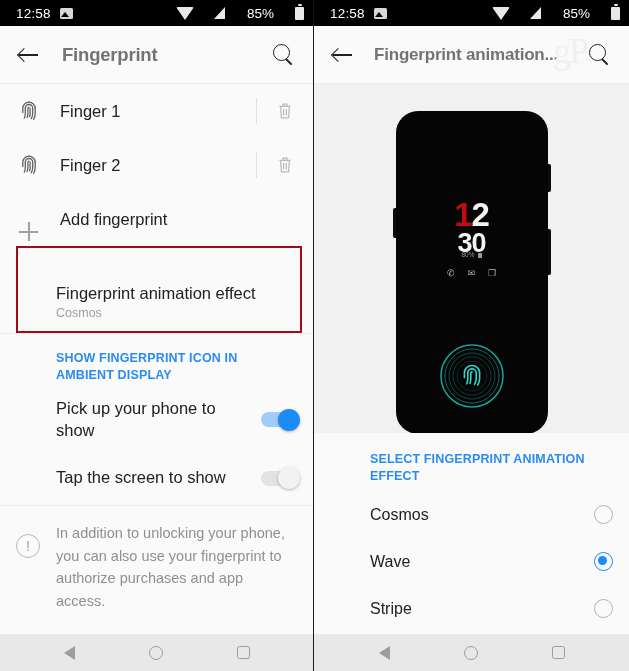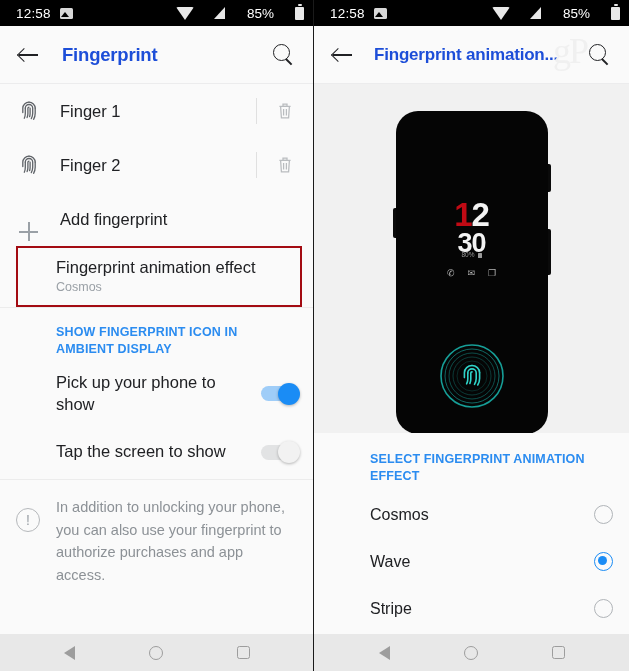--- a/index.html
+++ b/index.html
@@ -79,21 +79,21 @@
     content:""; position:absolute; left:3px; top:12.5px;
     width:19px; height:1.8px; background:#202124;
   }
   .appbar .back::after{
     content:""; position:absolute; left:3px; top:8px;
     width:9px; height:9px; border-left:1.8px solid #202124;
     border-bottom:1.8px solid #202124; transform: rotate(45deg);
   }
   .appbar .title {
     margin-left: 20px; font-size: 18.5px; font-weight: bold;
-    color: #1d4ed8; white-space: nowrap; letter-spacing: -.2px;
+    color: #737373; white-space: nowrap; letter-spacing: -.2px;
   }
   .appbar.rt .title { font-size: 17px; margin-left: 18px; }
   .searchbtn {
     margin-left: auto; width: 26px; height: 26px;
     position: relative; cursor: pointer; flex: 0 0 26px;
   }
   .searchbtn::before{
     content:""; position:absolute; left:2px; top:2px;
     width:15px;height:15px;border:1.9px solid #202124;border-radius:50%;
   }
@@ -126,21 +126,21 @@
     align-items: center; justify-content: center; cursor: pointer;
   }
   .plus { width: 26px; flex: 0 0 26px; position: relative; }
   .plus::before{content:"";position:absolute;left:3px;top:12px;width:19px;height:1.7px;background:#9aa0a6;}
   .plus::after {content:"";position:absolute;left:12px;top:3px;width:1.7px;height:19px;background:#9aa0a6;}
 
   .anim-row {
     position: relative; padding: 12px 16px 13px 56px;
     background: #fafafa;
   }
-  .anim-row .t1 { font-size: 16.5px; color: #202124; }
+  .anim-row .t1 { font-size: 16.5px; color: #202124; margin-top: 26px; }
   .anim-row .t2 { font-size: 12.5px; color: #9aa0a6; margin-top: 3px; }
   .redbox {
     position: absolute; left: 16px; top: 0px; right: 11px; bottom: 0px;
     border: 2.5px solid #a30b12; pointer-events: none;
   }
   .divider { height: 1px; background: #ececec; margin: 0; }
 
   .section-head {
     color: #2b8cf0; font-size: 12.5px; font-weight: bold;
     letter-spacing: .15px; padding: 16px 16px 4px 56px;

